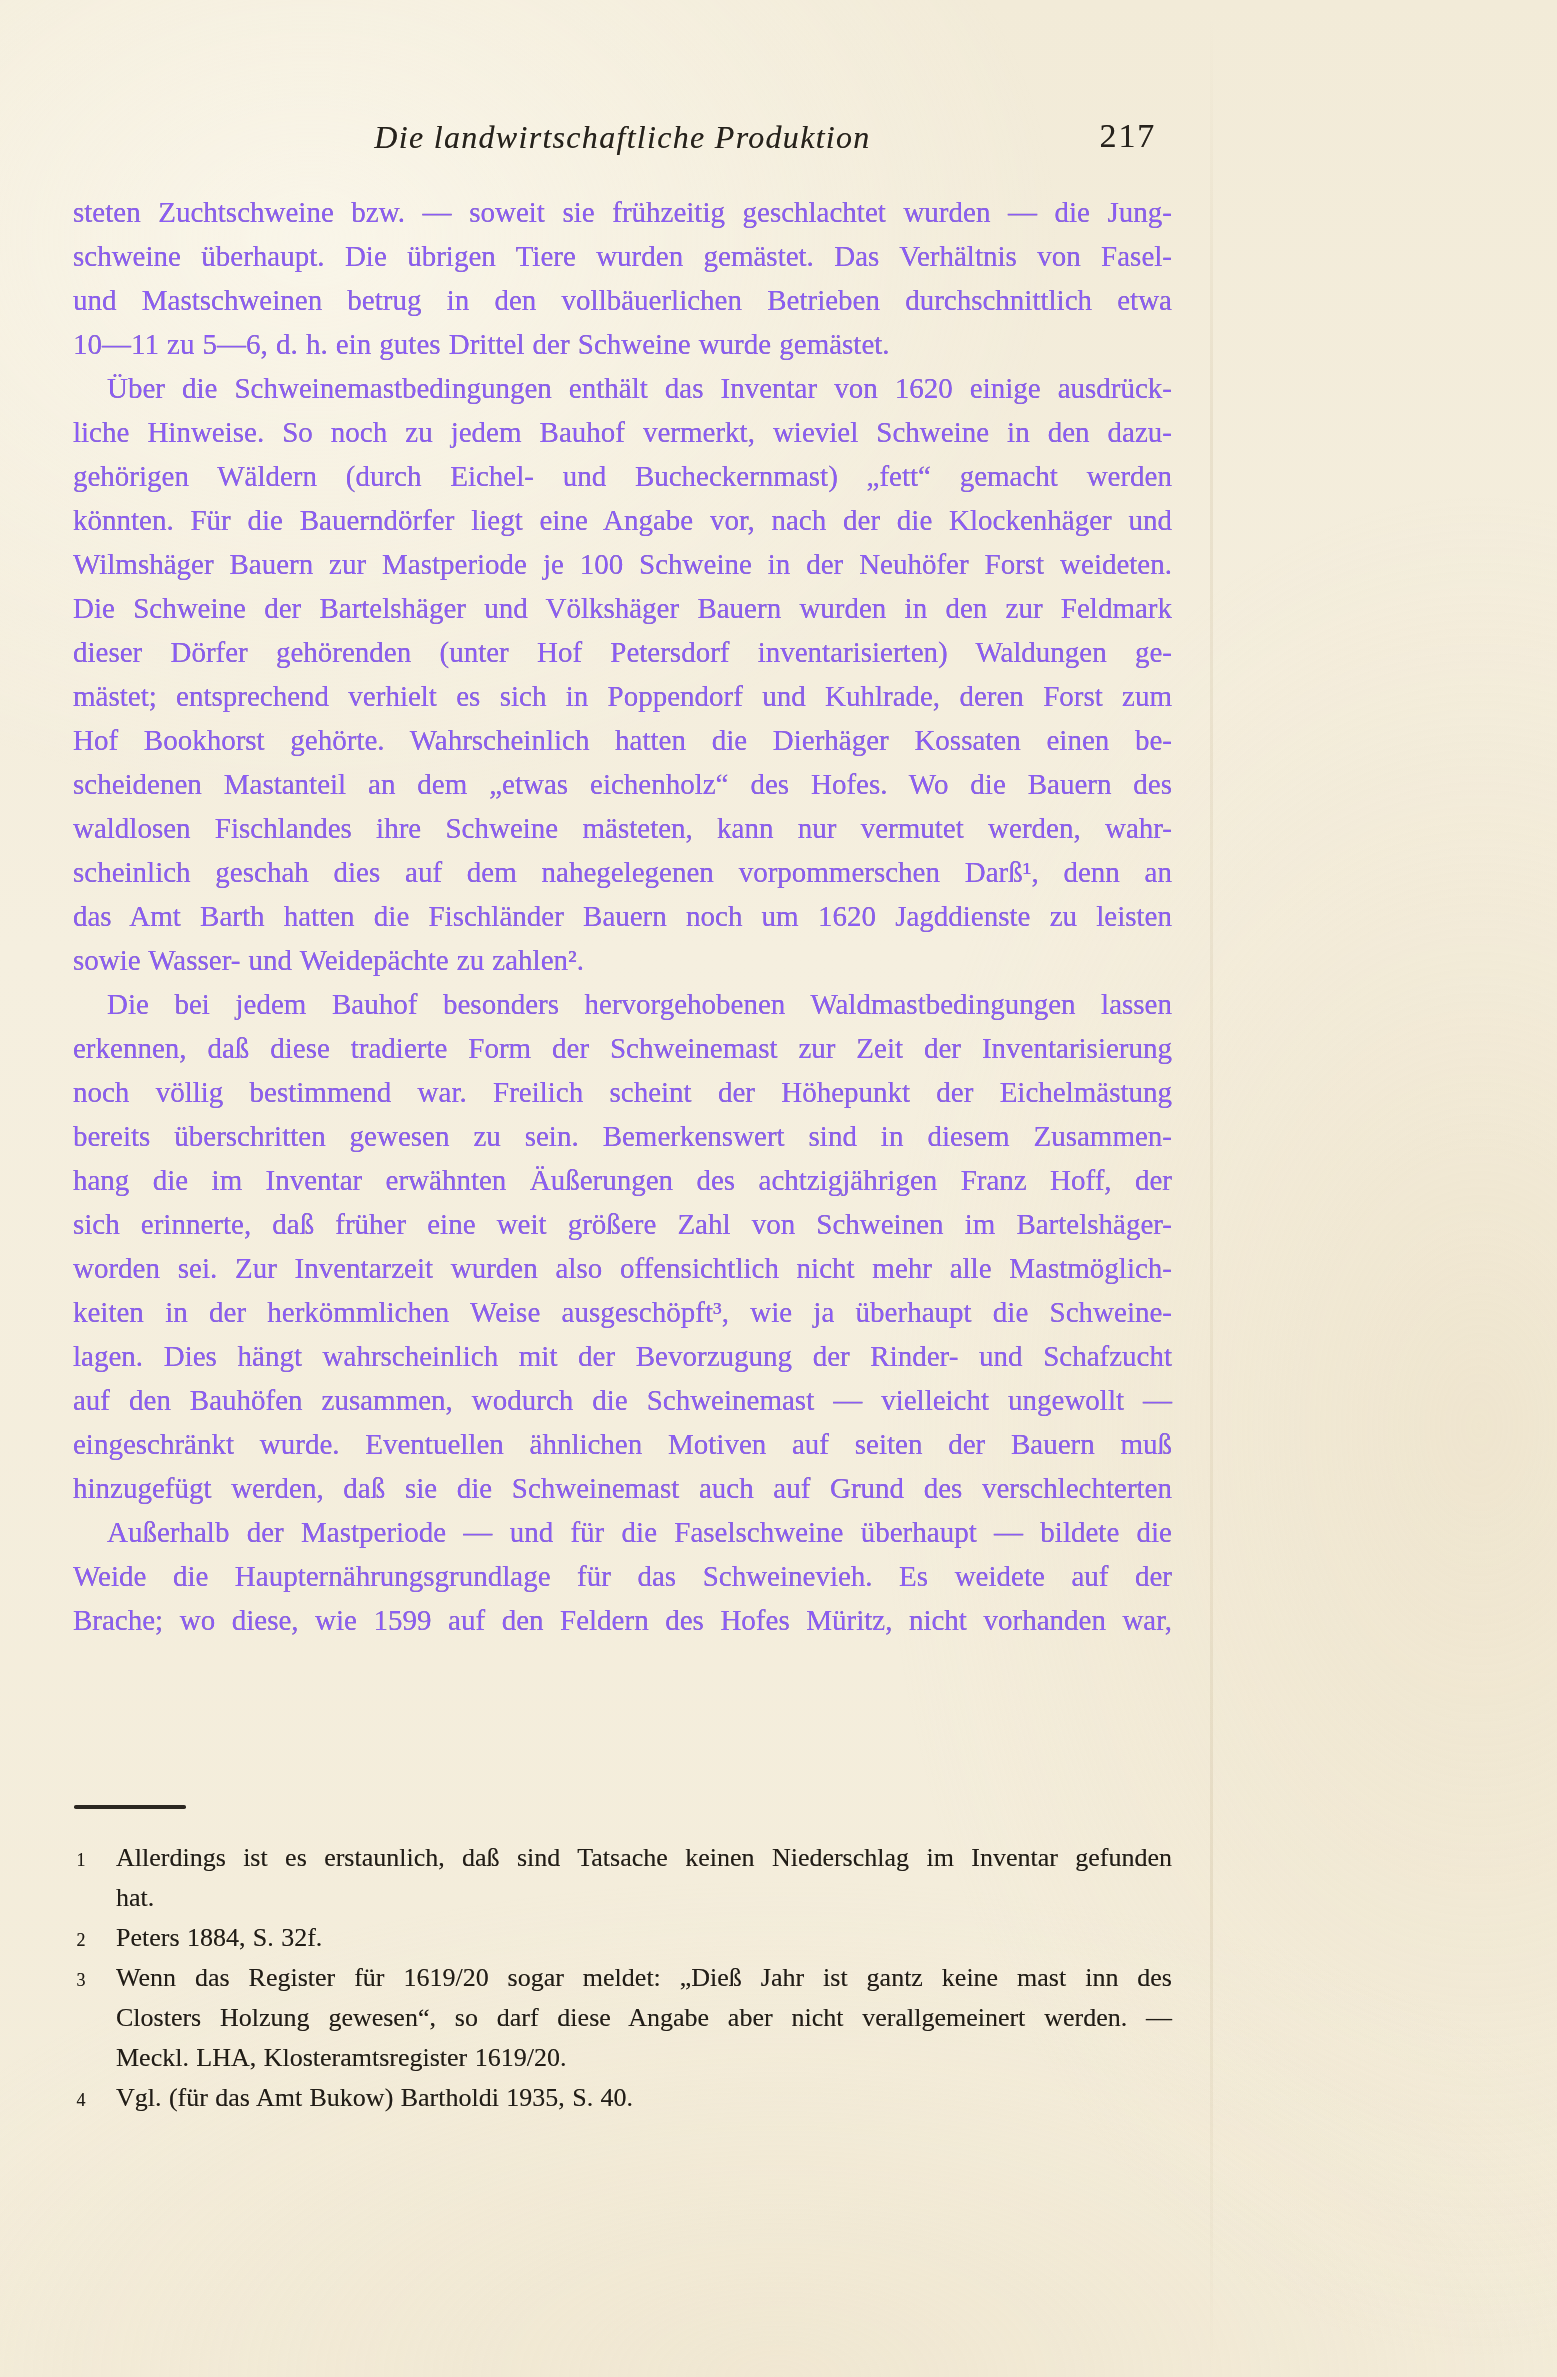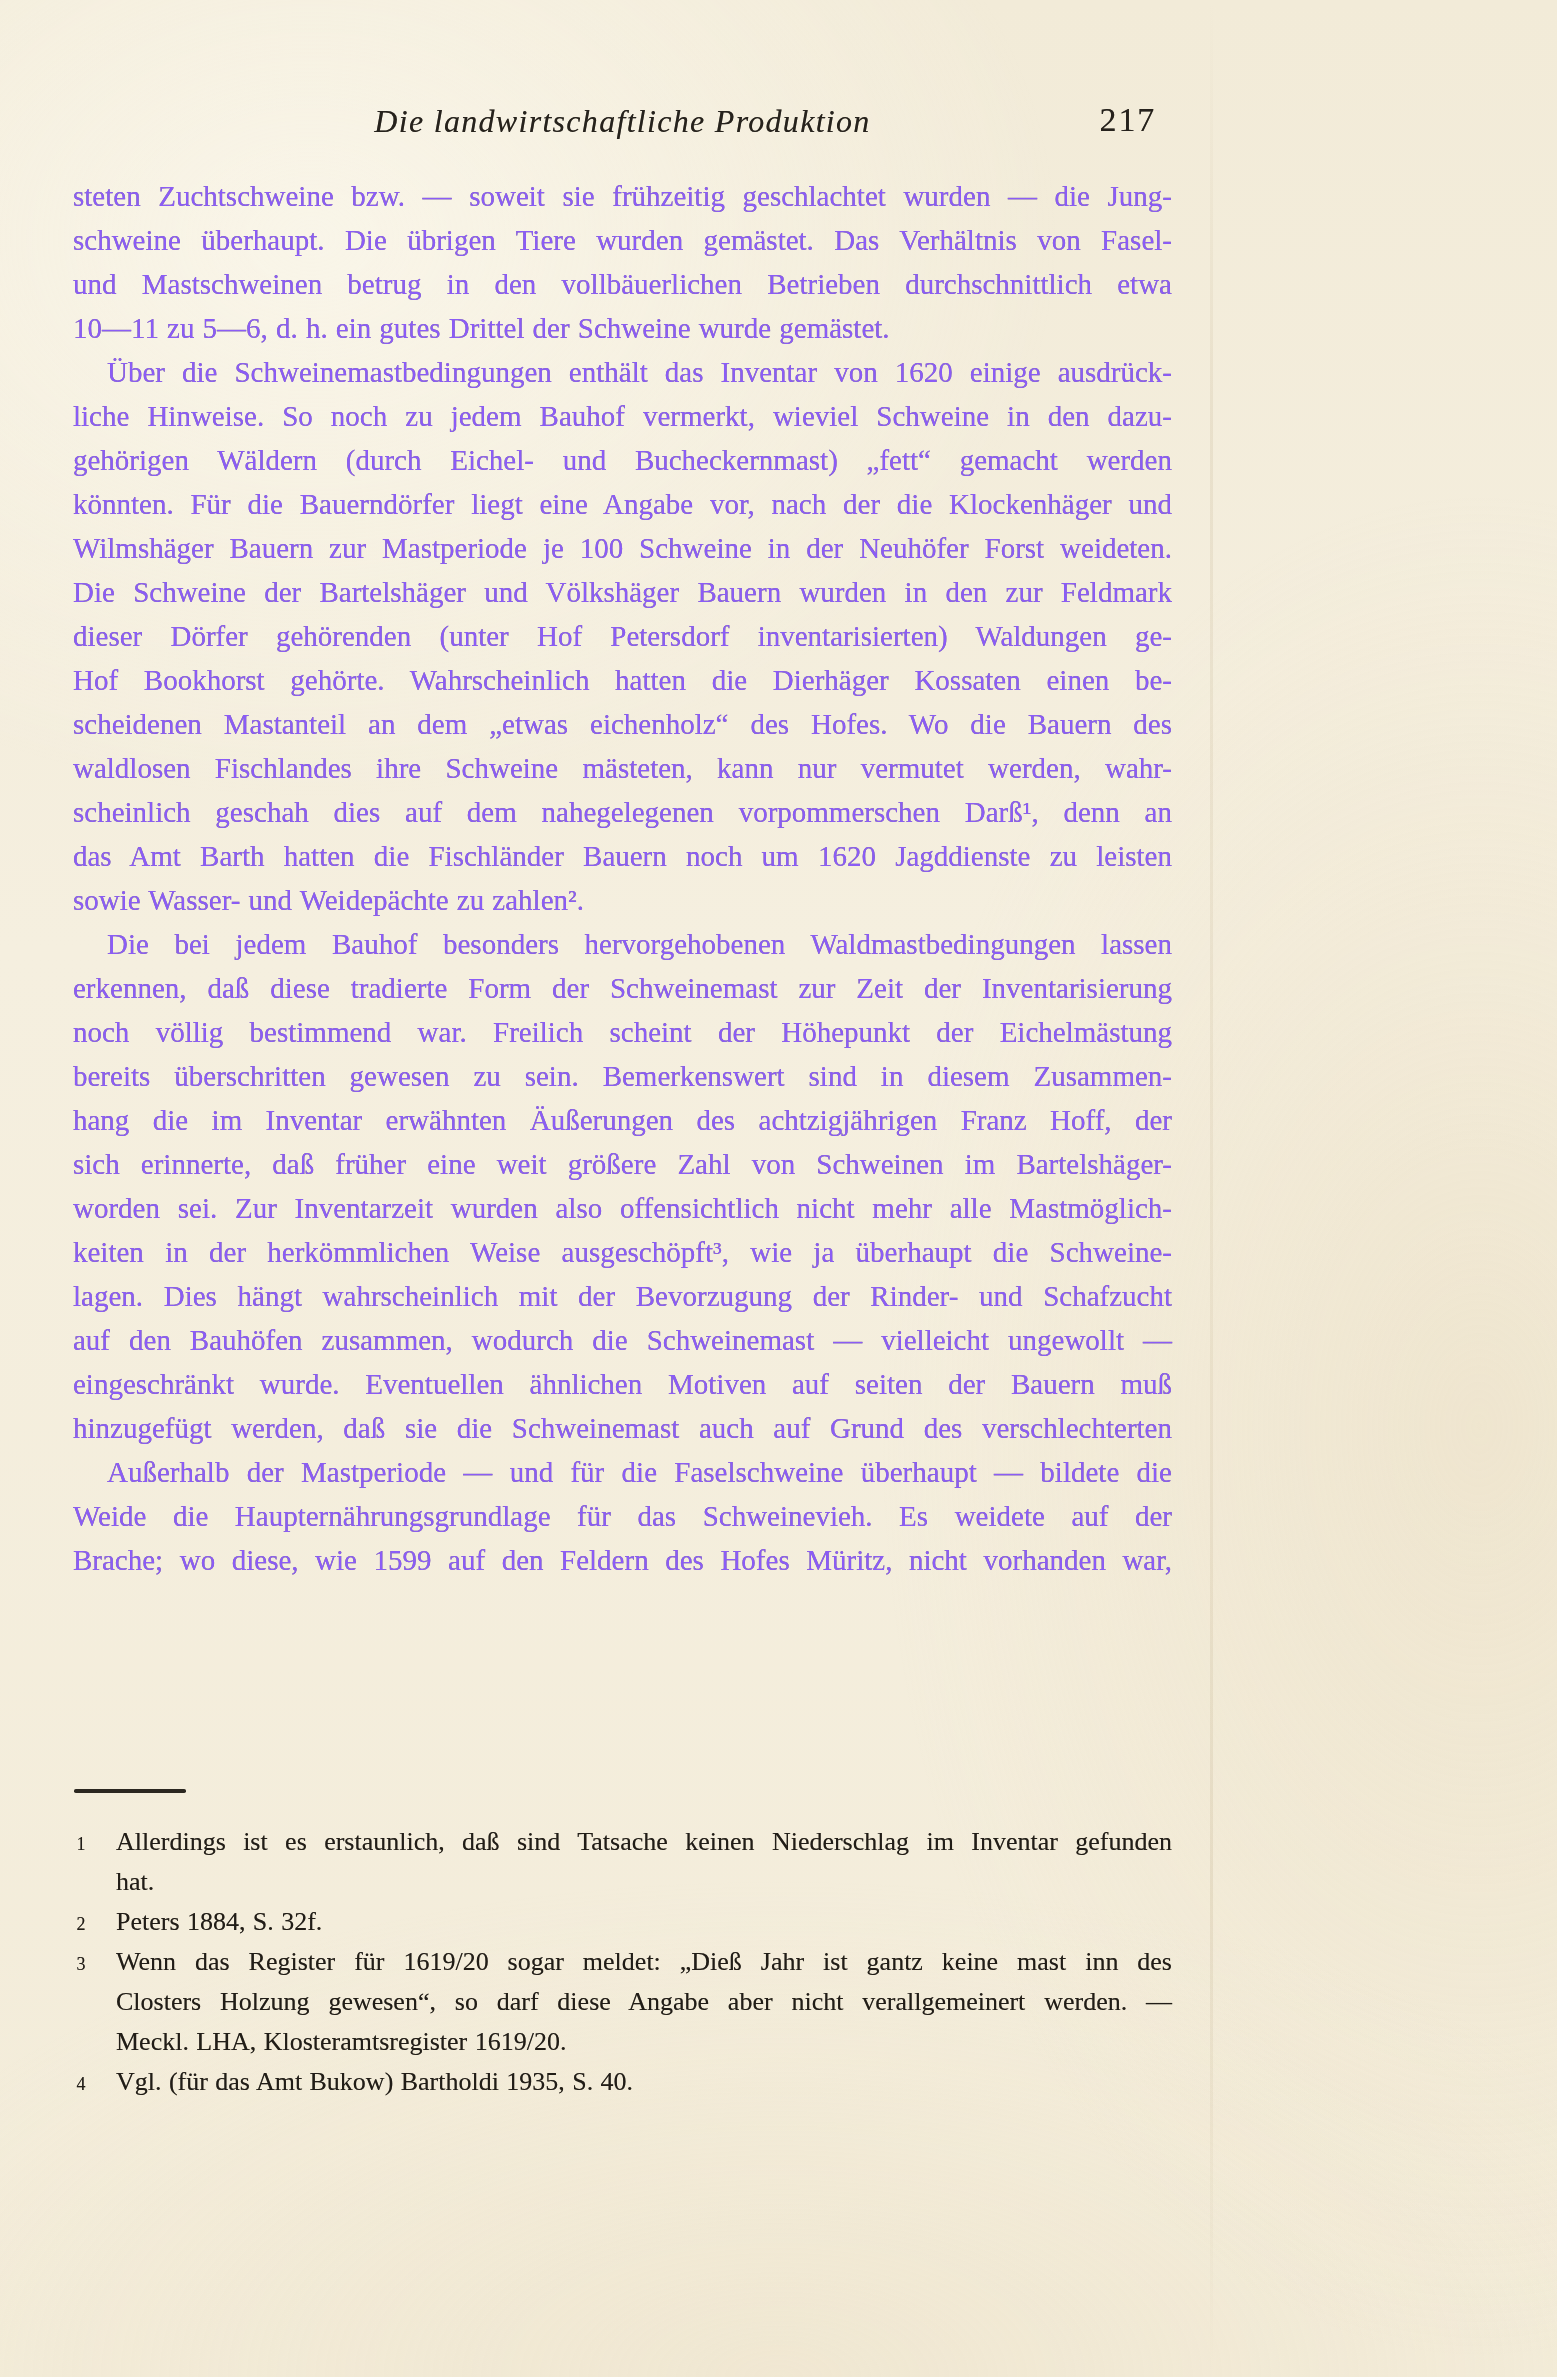--- a/index.html
+++ b/index.html
@@ -17,20 +17,21 @@
       radial-gradient(ellipse 1066px 799px at 20% 10%, rgba(255,253,245,0.55), rgba(255,253,245,0) 70%),
       radial-gradient(ellipse 799px 1243px at 95% 60%, rgba(232,219,190,0.45), rgba(232,219,190,0) 75%),
       radial-gradient(ellipse 1243px 622px at 50% 100%, rgba(236,225,200,0.40), rgba(236,225,200,0) 80%),
       linear-gradient(180deg, #f2ebd8 0%, #f5efdf 40%, #f3ecd9 100%);
     font-family: "Liberation Serif", "DejaVu Serif", serif;
     color: #221f1a;
   }
   .page {
     position: absolute;
     inset: 0;
+    margin-top: 16px;
   }
   
   .paper-crease {
     position: absolute;
     top: 0;
     left: 1210px;
     width: 2.7px;
     height: 100%;
     background: linear-gradient(180deg,
       rgba(168,146,104,0.00) 0%,
@@ -146,20 +147,21 @@
         <div class="line line-last">10—11 zu 5—6, d. h. ein gutes Drittel der Schweine wurde gemästet.</div>
       </div>
       <div class="paragraph">
         <div class="line line-indent">Über die Schweinemastbedingungen enthält das Inventar von 1620 einige ausdrück-</div>
         <div class="line">liche Hinweise. So noch zu jedem Bauhof vermerkt, wieviel Schweine in den dazu-</div>
         <div class="line">gehörigen Wäldern (durch Eichel- und Bucheckernmast) „fett“ gemacht werden</div>
         <div class="line">könnten. Für die Bauerndörfer liegt eine Angabe vor, nach der die Klockenhäger und</div>
         <div class="line">Wilmshäger Bauern zur Mastperiode je 100 Schweine in der Neuhöfer Forst weideten.</div>
         <div class="line">Die Schweine der Bartelshäger und Völkshäger Bauern wurden in den zur Feldmark</div>
         <div class="line">dieser Dörfer gehörenden (unter Hof Petersdorf inventarisierten) Waldungen ge-</div>
+        <div class="line">mästet; entsprechend verhielt es sich in Poppendorf und Kuhlrade, deren Forst zum</div>
         <div class="line">Hof Bookhorst gehörte. Wahrscheinlich hatten die Dierhäger Kossaten einen be-</div>
         <div class="line">scheidenen Mastanteil an dem „etwas eichenholz“ des Hofes. Wo die Bauern des</div>
         <div class="line">waldlosen Fischlandes ihre Schweine mästeten, kann nur vermutet werden, wahr-</div>
         <div class="line">scheinlich geschah dies auf dem nahegelegenen vorpommerschen Darß¹, denn an</div>
         <div class="line">das Amt Barth hatten die Fischländer Bauern noch um 1620 Jagddienste zu leisten</div>
         <div class="line line-last">sowie Wasser- und Weidepächte zu zahlen².</div>
       </div>
       <div class="paragraph">
         <div class="line line-indent">Die bei jedem Bauhof besonders hervorgehobenen Waldmastbedingungen lassen</div>
         <div class="line">erkennen, daß diese tradierte Form der Schweinemast zur Zeit der Inventarisierung</div>

